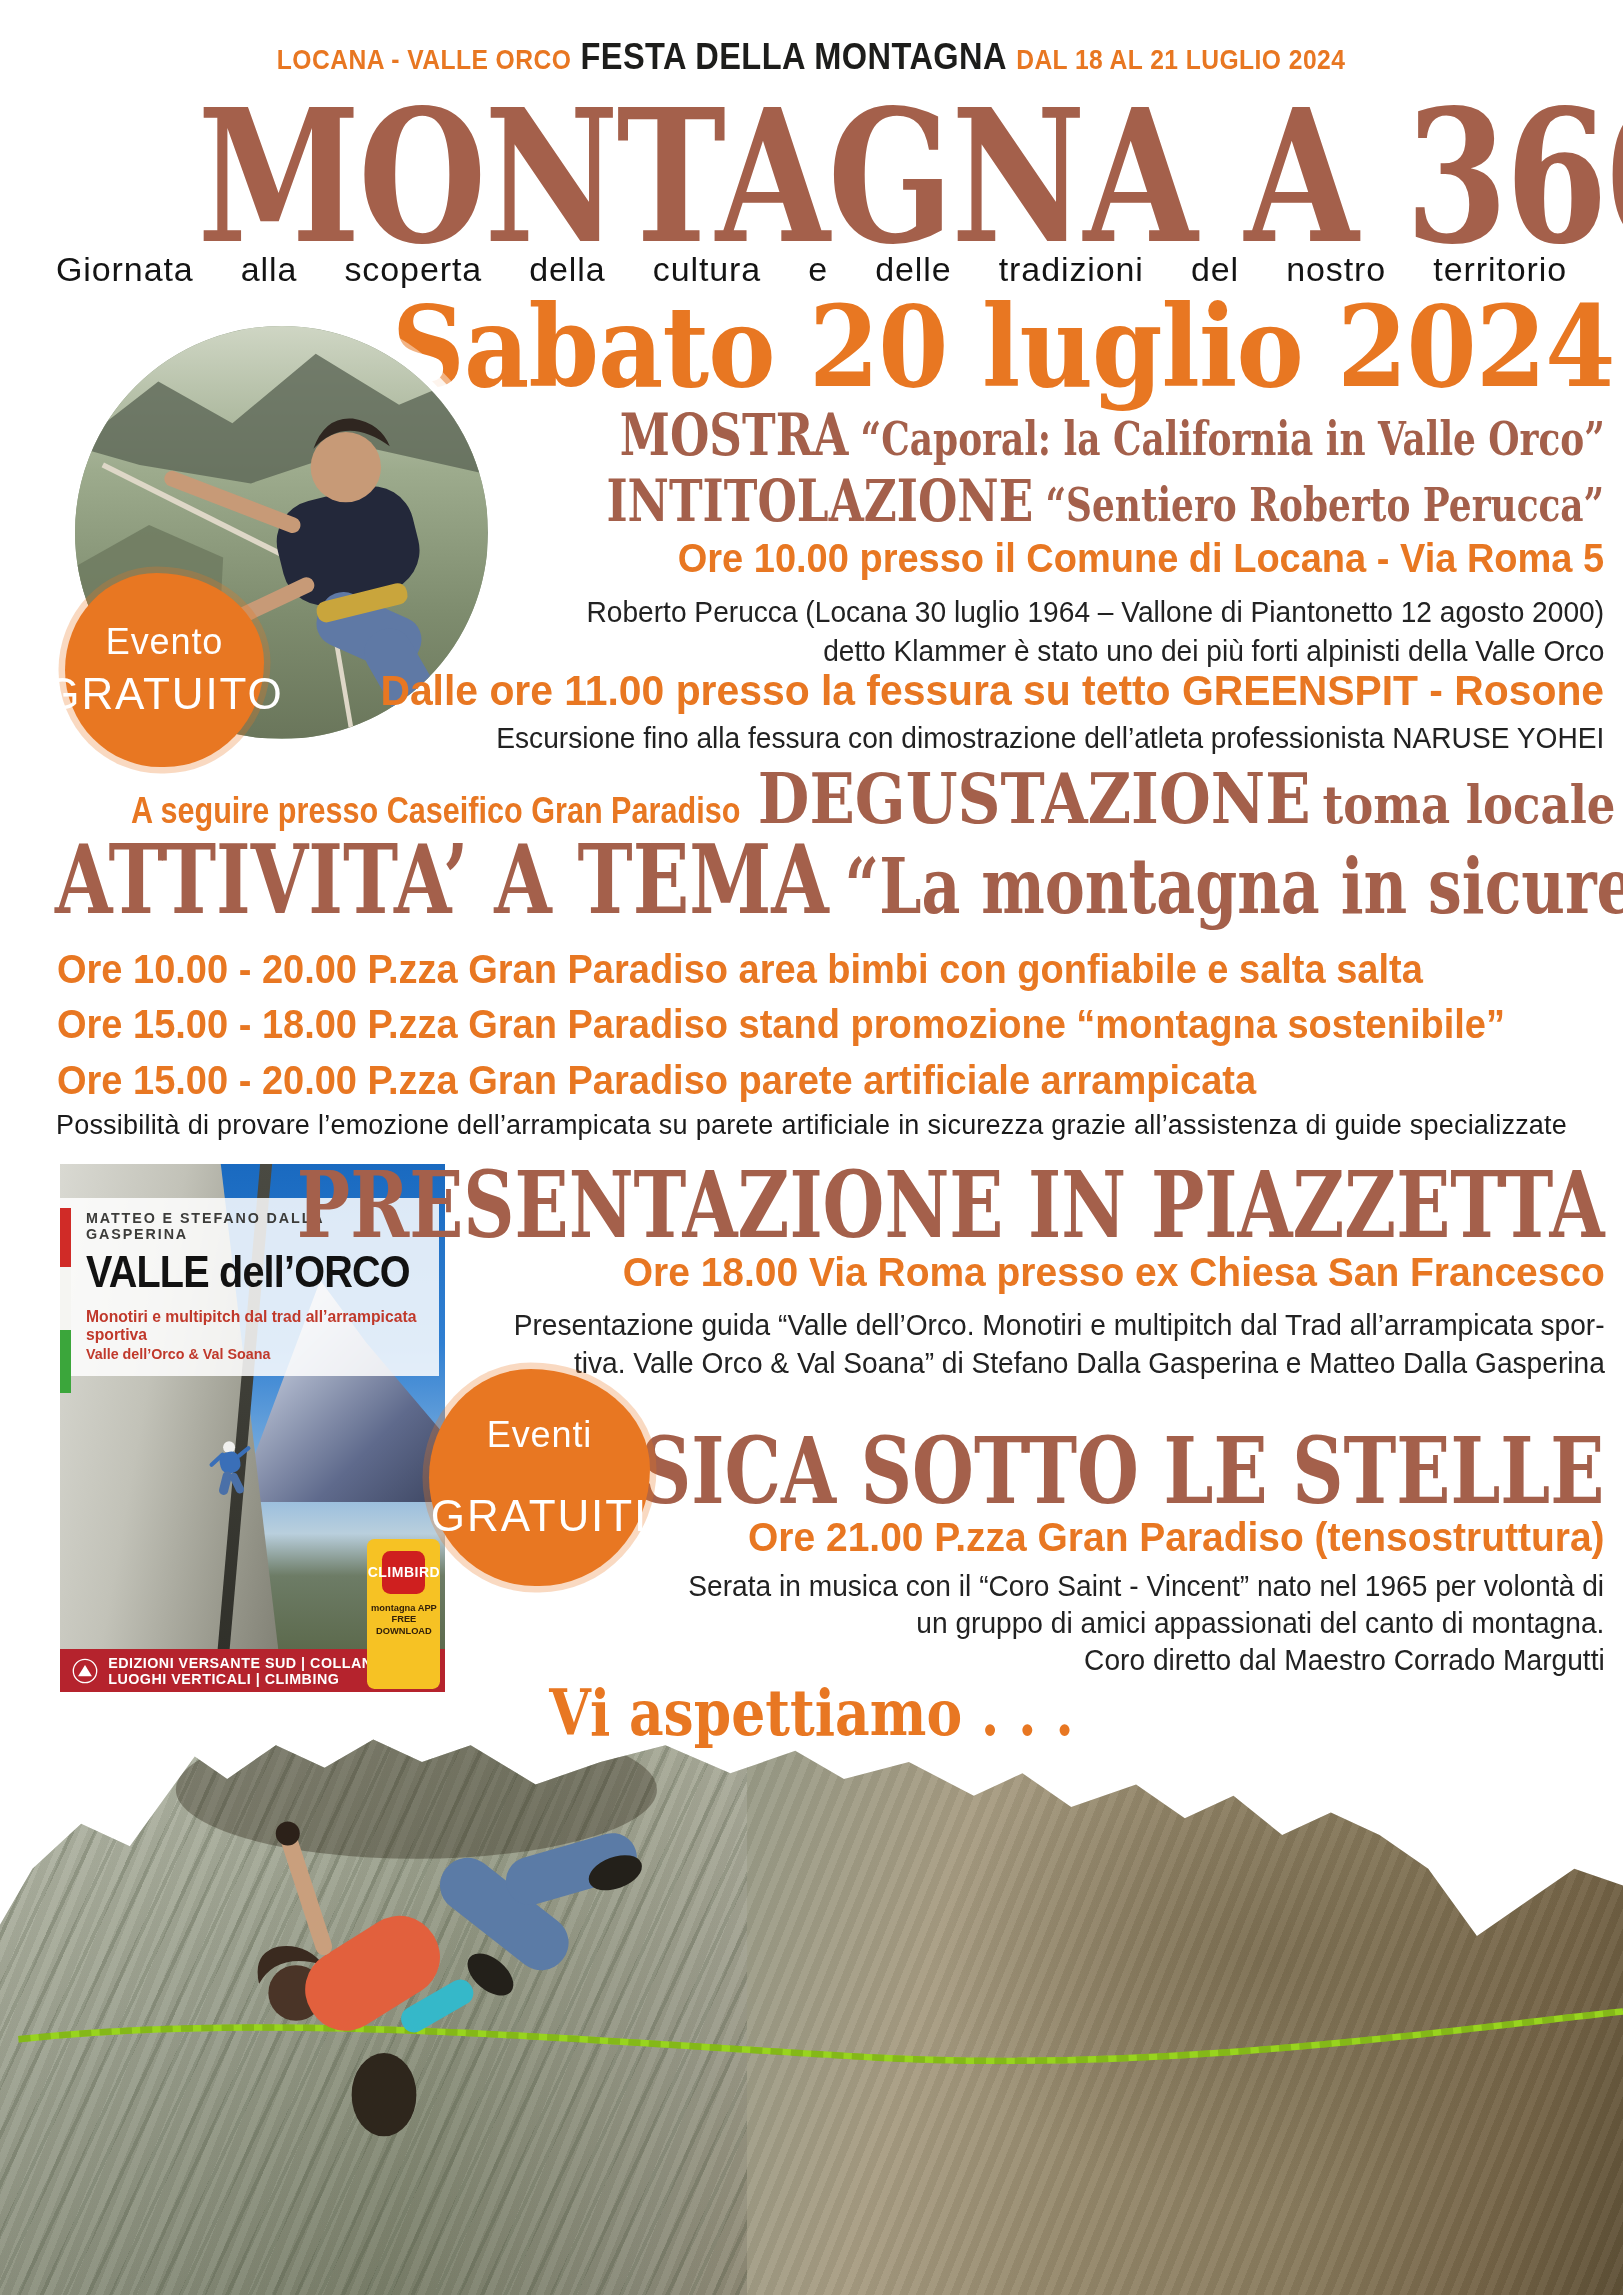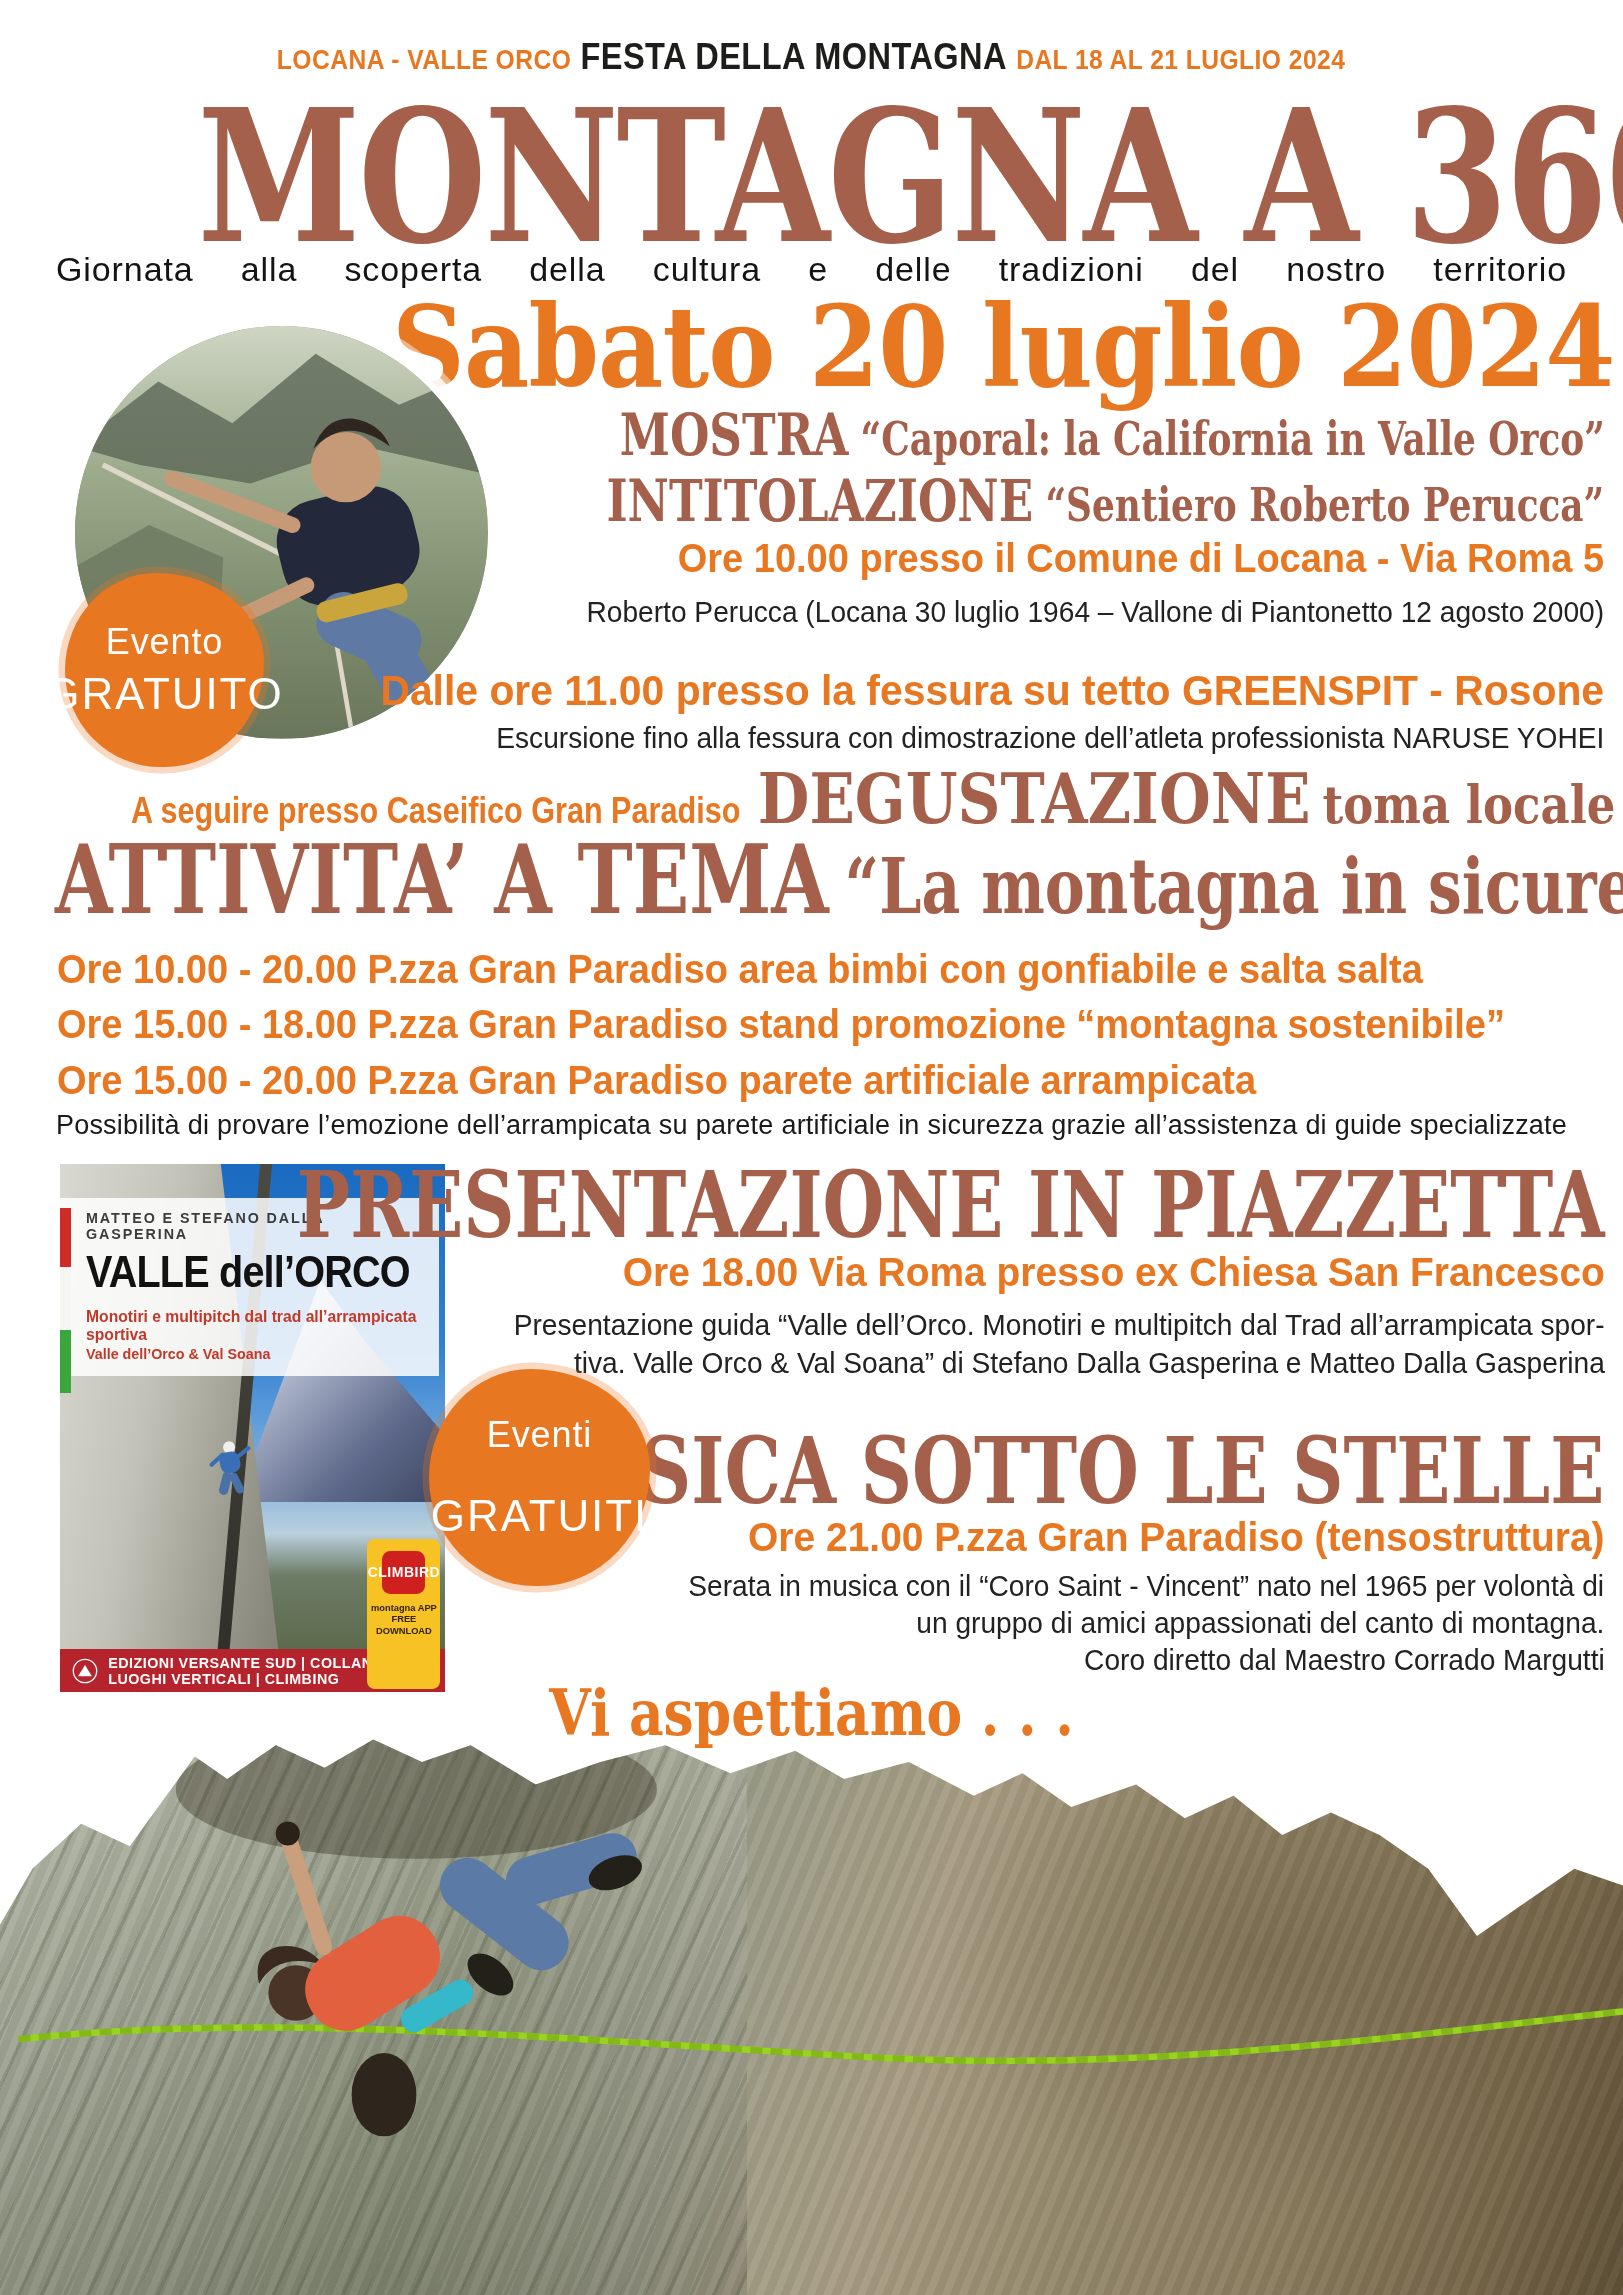--- a/index.html
+++ b/index.html
@@ -173,20 +173,23 @@
   <div class="abs rightcol row-intit nowrap">
     <span class="cx oR display nowrap" style="--sx:.78">
       <span class="lab-big">INTITOLAZIONE</span><span class="lab-quote">“Sentiero Roberto Perucca”</span>
     </span>
   </div>
   <div class="abs rightcol row-ore10 nowrap">
     <span class="cx oR sansb orange-line" style="--sx:.95">Ore 10.00 presso il Comune di Locana - Via Roma 5</span>
   </div>
   <div class="abs rightcol row-per1 nowrap">
     <span class="cx oR body-light black-line" style="--sx:.97">Roberto Perucca (Locana 30 luglio 1964 – Vallone di Piantonetto 12 agosto 2000)</span>
+  </div>
+  <div class="abs rightcol row-per2 nowrap">
+    <span class="cx oR body-light black-line" style="--sx:.97">detto Klammer è stato uno dei più forti alpinisti della Valle Orco</span>
   </div>
   <div class="abs rightcol row-dalle11 nowrap">
     <span class="cx oR sansb orange-line" style="--sx:.95;font-size:43px">Dalle ore 11.00 presso la fessura su tetto GREENSPIT - Rosone</span>
   </div>
   <div class="abs rightcol row-esc nowrap">
     <span class="cx oR body-light black-line" style="--sx:.97">Escursione fino alla fessura con dimostrazione dell’atleta professionista NARUSE YOHEI</span>
   </div>
 
   <div class="abs row-deg nowrap">
     <span class="cx oC nowrap" style="--sx:.85">

